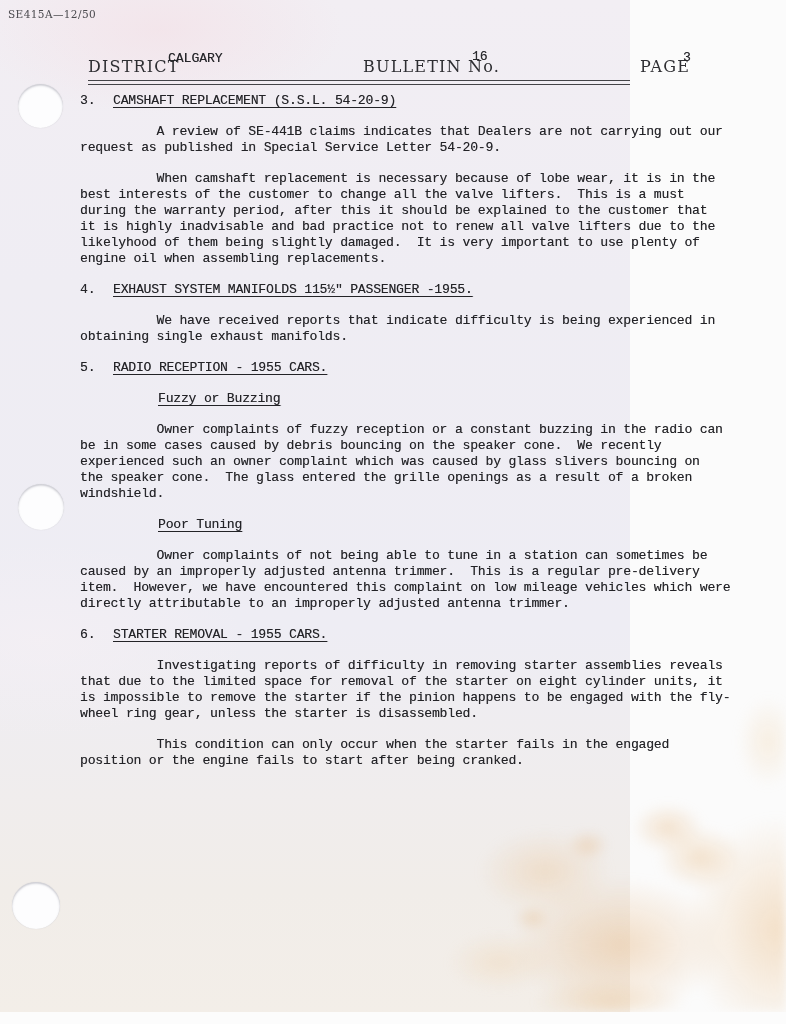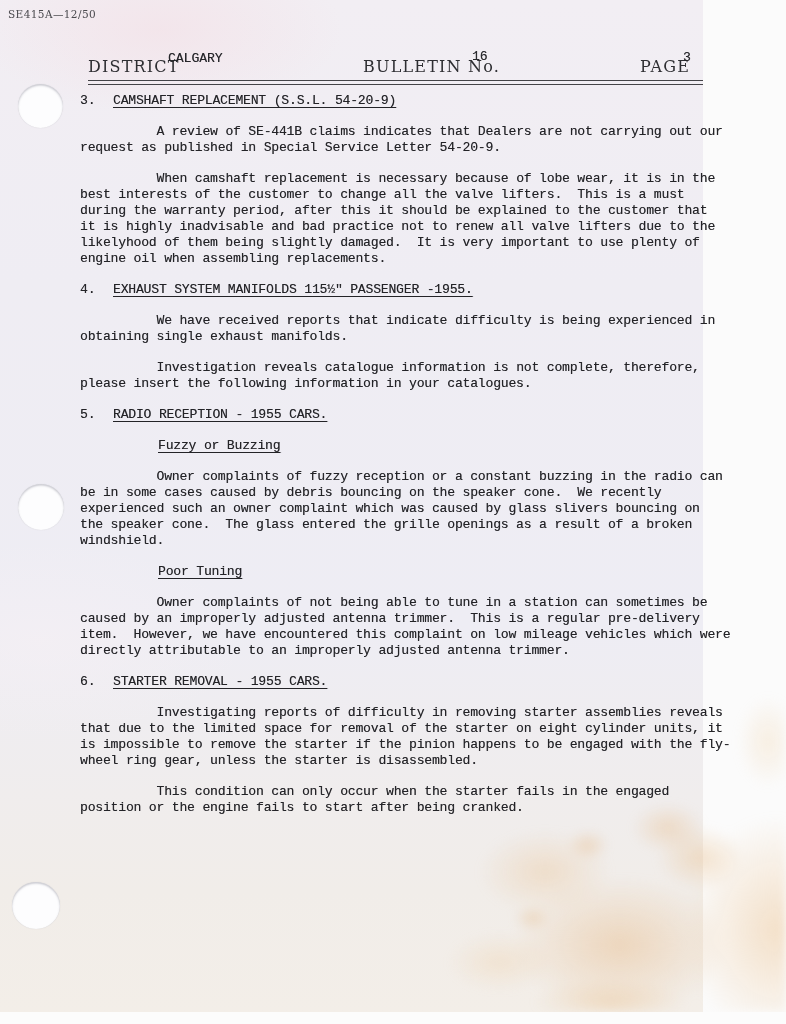--- a/index.html
+++ b/index.html
@@ -3,21 +3,21 @@
 <meta charset="utf-8">
 <style>
   html,body{margin:0;padding:0;}
   body{
     width:786px;height:1024px;
     background:#fbfbfb;
     font-family:"Liberation Mono","DejaVu Sans Mono",monospace;
     overflow:hidden;position:relative;
   }
   .page{
-    position:absolute;left:0;top:0;width:703px;height:1012px;
+    position:absolute;left:0;top:0;width:630px;height:1012px;
     background:
       radial-gradient(ellipse 260px 120px at 160px 30px, rgba(244,222,228,.55), rgba(244,222,228,0) 70%),
       radial-gradient(ellipse 300px 140px at 40px 640px, rgba(246,240,244,.6), rgba(246,240,244,0) 70%),
       linear-gradient(180deg,#f2eef3 0%,#efedf3 28%,#eeedf4 62%,#f1ede9 88%,#f3eee8 100%);
     text-decoration: underline;
   }
   
   .stains{
     position:absolute;left:0;top:0;width:786px;height:1012px;pointer-events:none;
     filter:blur(5px);
@@ -111,22 +111,20 @@
     <div class="para">          When camshaft replacement is necessary because of lobe wear, it is in the
 best interests of the customer to change all the valve lifters.  This is a must
 during the warranty period, after this it should be explained to the customer that
 it is highly inadvisable and bad practice not to renew all valve lifters due to the
 likelyhood of them being slightly damaged.  It is very important to use plenty of
 engine oil when assembling replacements.</div>
 
     <div class="heading"><span class="num">4.</span><span class="u">EXHAUST SYSTEM MANIFOLDS 115½" PASSENGER -1955.</span></div>
     <div class="para">          We have received reports that indicate difficulty is being experienced in
 obtaining single exhaust manifolds.</div>
-    <div class="para">          Investigation reveals catalogue information is not complete, therefore,
-please insert the following information in your catalogues.</div>
 
     <div class="heading"><span class="num">5.</span><span class="u">RADIO RECEPTION - 1955 CARS.</span></div>
     <div class="subheading"><span class="u">Fuzzy or Buzzing</span></div>
     <div class="para">          Owner complaints of fuzzy reception or a constant buzzing in the radio can
 be in some cases caused by debris bouncing on the speaker cone.  We recently
 experienced such an owner complaint which was caused by glass slivers bouncing on
 the speaker cone.  The glass entered the grille openings as a result of a broken
 windshield.</div>
     <div class="subheading"><span class="u">Poor Tuning</span></div>
     <div class="para">          Owner complaints of not being able to tune in a station can sometimes be

